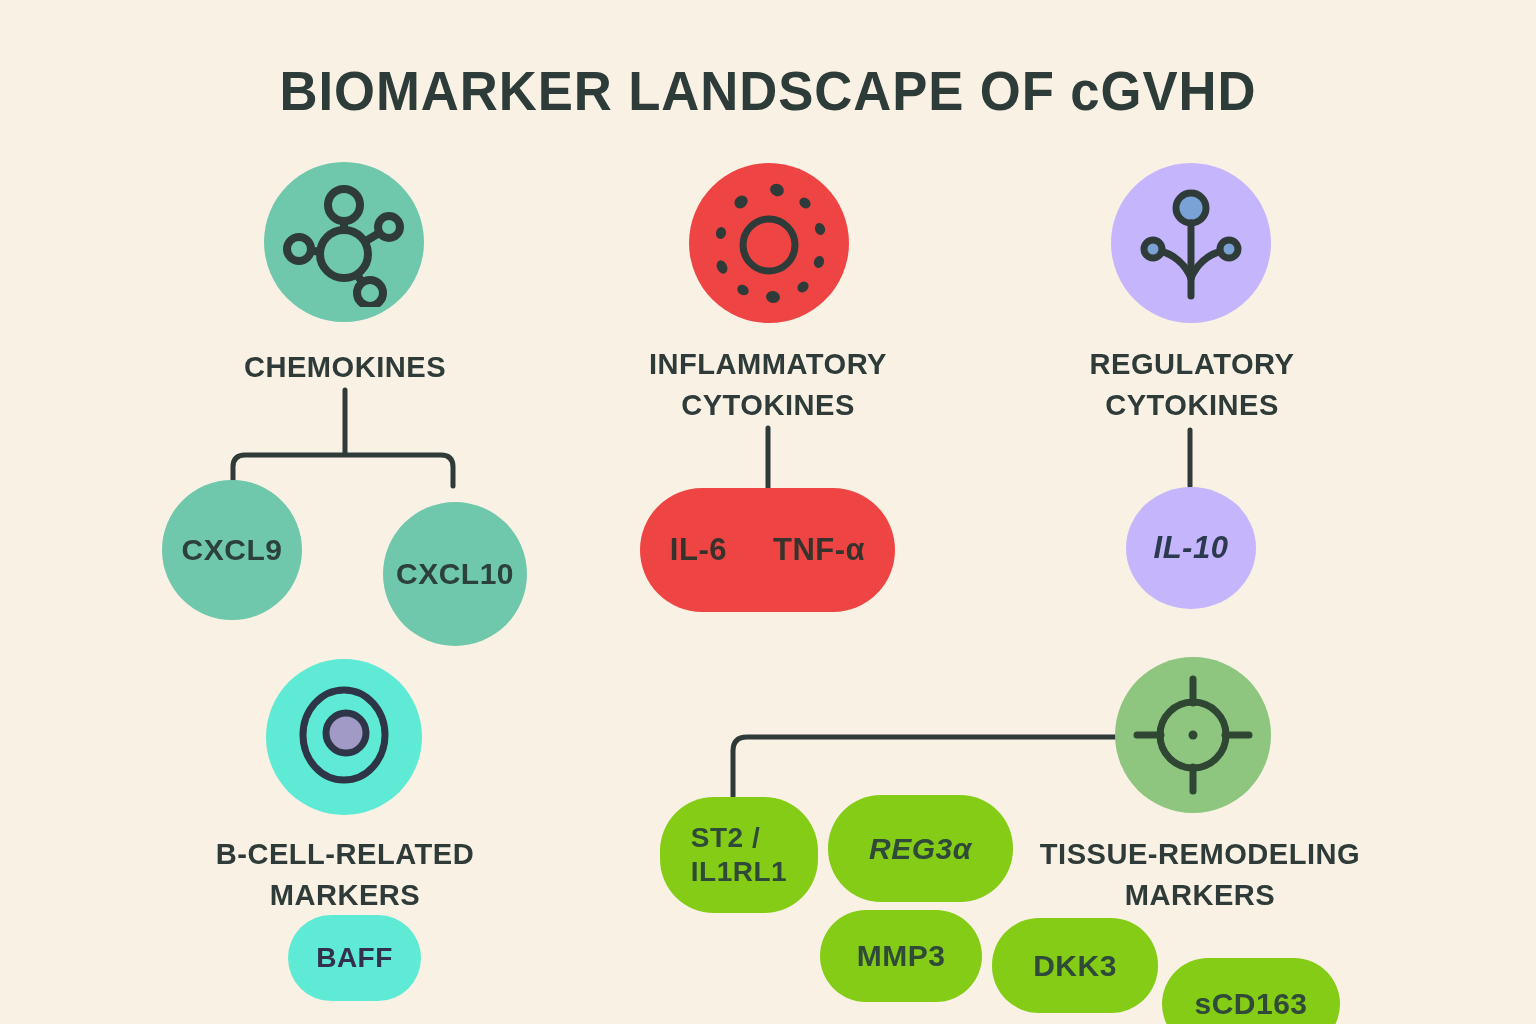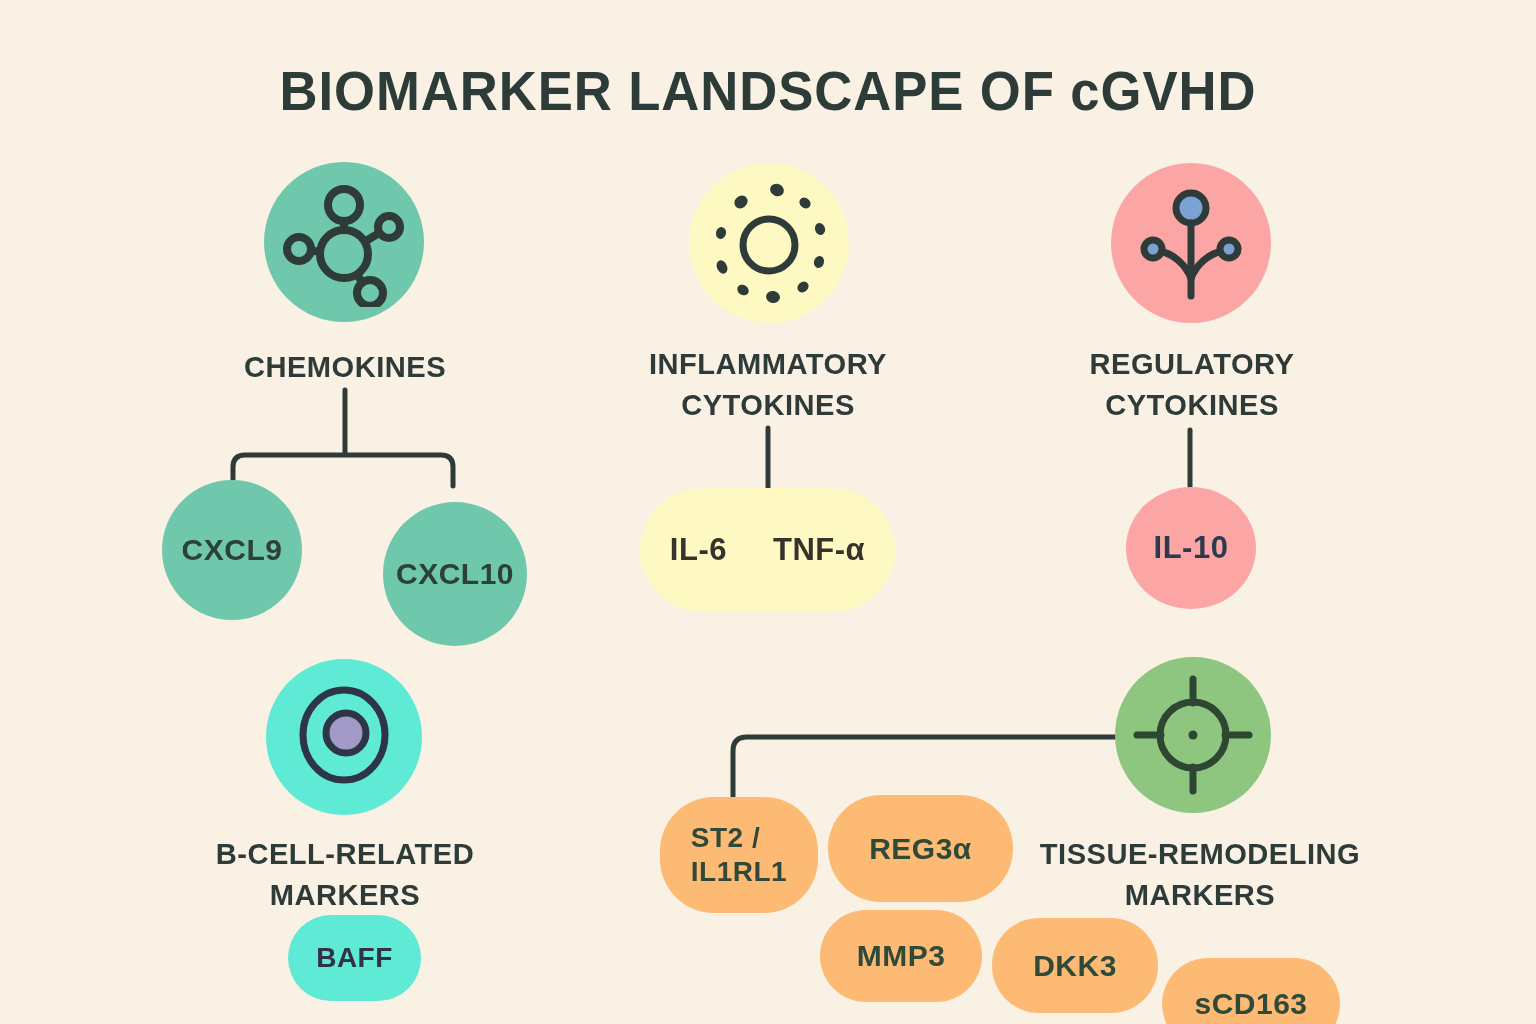--- a/index.html
+++ b/index.html
@@ -26,25 +26,25 @@
     color:#2e3b38;line-height:41px;
     transform:scaleX(0.97);
   }
   .node{
     display:flex;align-items:center;justify-content:center;
     font-weight:bold;font-size:30px;color:#2c413a;
     text-align:left;letter-spacing:0.5px;
   }
   .node.circle{border-radius:50%;}
   .teal{background:#6fc7ac;}
-  .orange{background:#fef9c3;}
-  .blue{background:#fca5a5;}
+  .orange{background:#ef4444;}
+  .blue{background:#c4b5fd;font-style:italic;}
   .purple{background:#5eead4;}
   .green{background:#8ec680;}
-  .green-light{background:#fdba74;}
+  .green-light{background:#84cc16;}
   .pill-gap{display:inline-block;width:46px;}
   .two-line{line-height:34px;}
   #connectors{left:0;top:0;pointer-events:none;}
 </style>
 </head>
 <body>
 
 <div class="abs title">BIOMARKER LANDSCAPE OF cGVHD</div>
 
 <svg id="connectors" class="abs" width="1536" height="1024" viewBox="0 0 1536 1024">
@@ -157,19 +157,19 @@
   <div>MARKERS</div>
 </div>
 
 <div class="abs node green-light two-line" style="left:660px;top:797px;width:158px;height:116px;border-radius:54px;font-size:28px;color:#2f4a38;">
   <div>
     <div>ST2 /</div>
     <div>IL1RL1</div>
   </div>
 </div>
 
-<div class="abs node green-light" style="left:828px;top:795px;width:185px;height:107px;border-radius:53px;font-size:30px;color:#2f4a38;">REG3α</div>
+<div class="abs node green-light" style="left:828px;top:795px;width:185px;height:107px;border-radius:53px;font-size:30px;color:#2f4a38;font-style:italic;">REG3α</div>
 
 <div class="abs node green-light" style="left:820px;top:910px;width:162px;height:92px;border-radius:47px;font-size:30px;color:#2f4a38;">MMP3</div>
 
 <div class="abs node green-light" style="left:992px;top:910px;width:166px;height:95px;border-radius:47px;font-size:30px;color:#2f4a38;margin-top:8px;">DKK3</div>
 
 <div class="abs node green-light" style="left:1162px;top:910px;width:178px;height:92px;border-radius:46px;font-size:30px;color:#2f4a38;margin-top:48px;">sCD163</div>
 
 </body></html>

